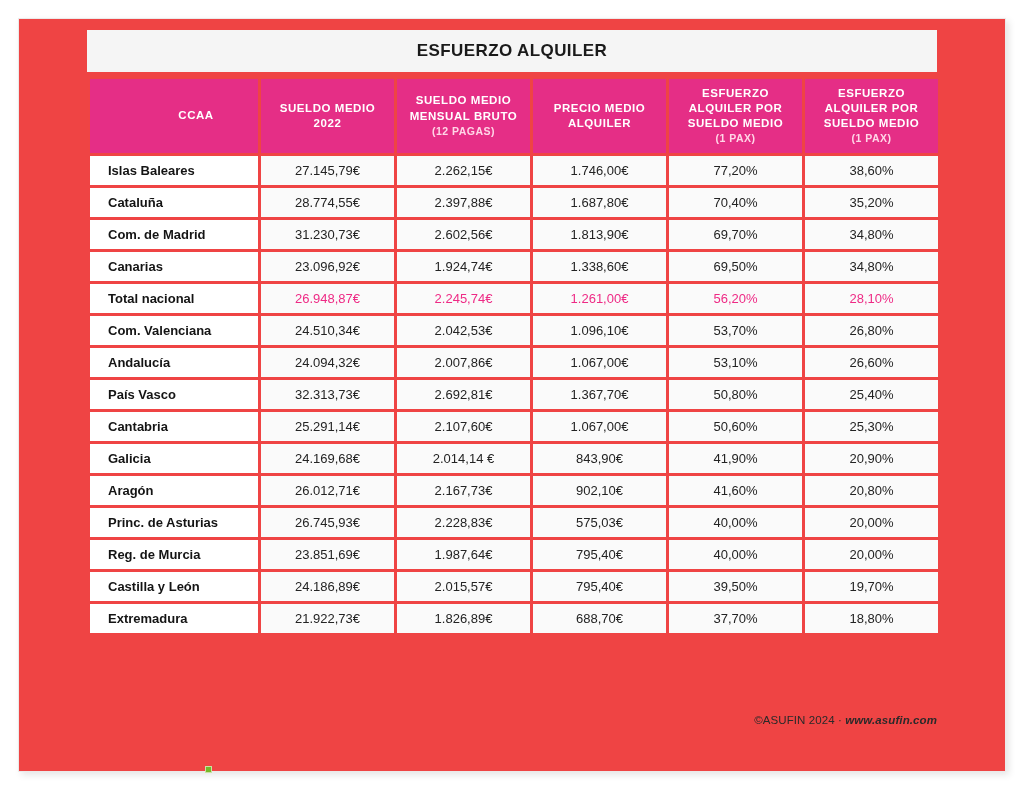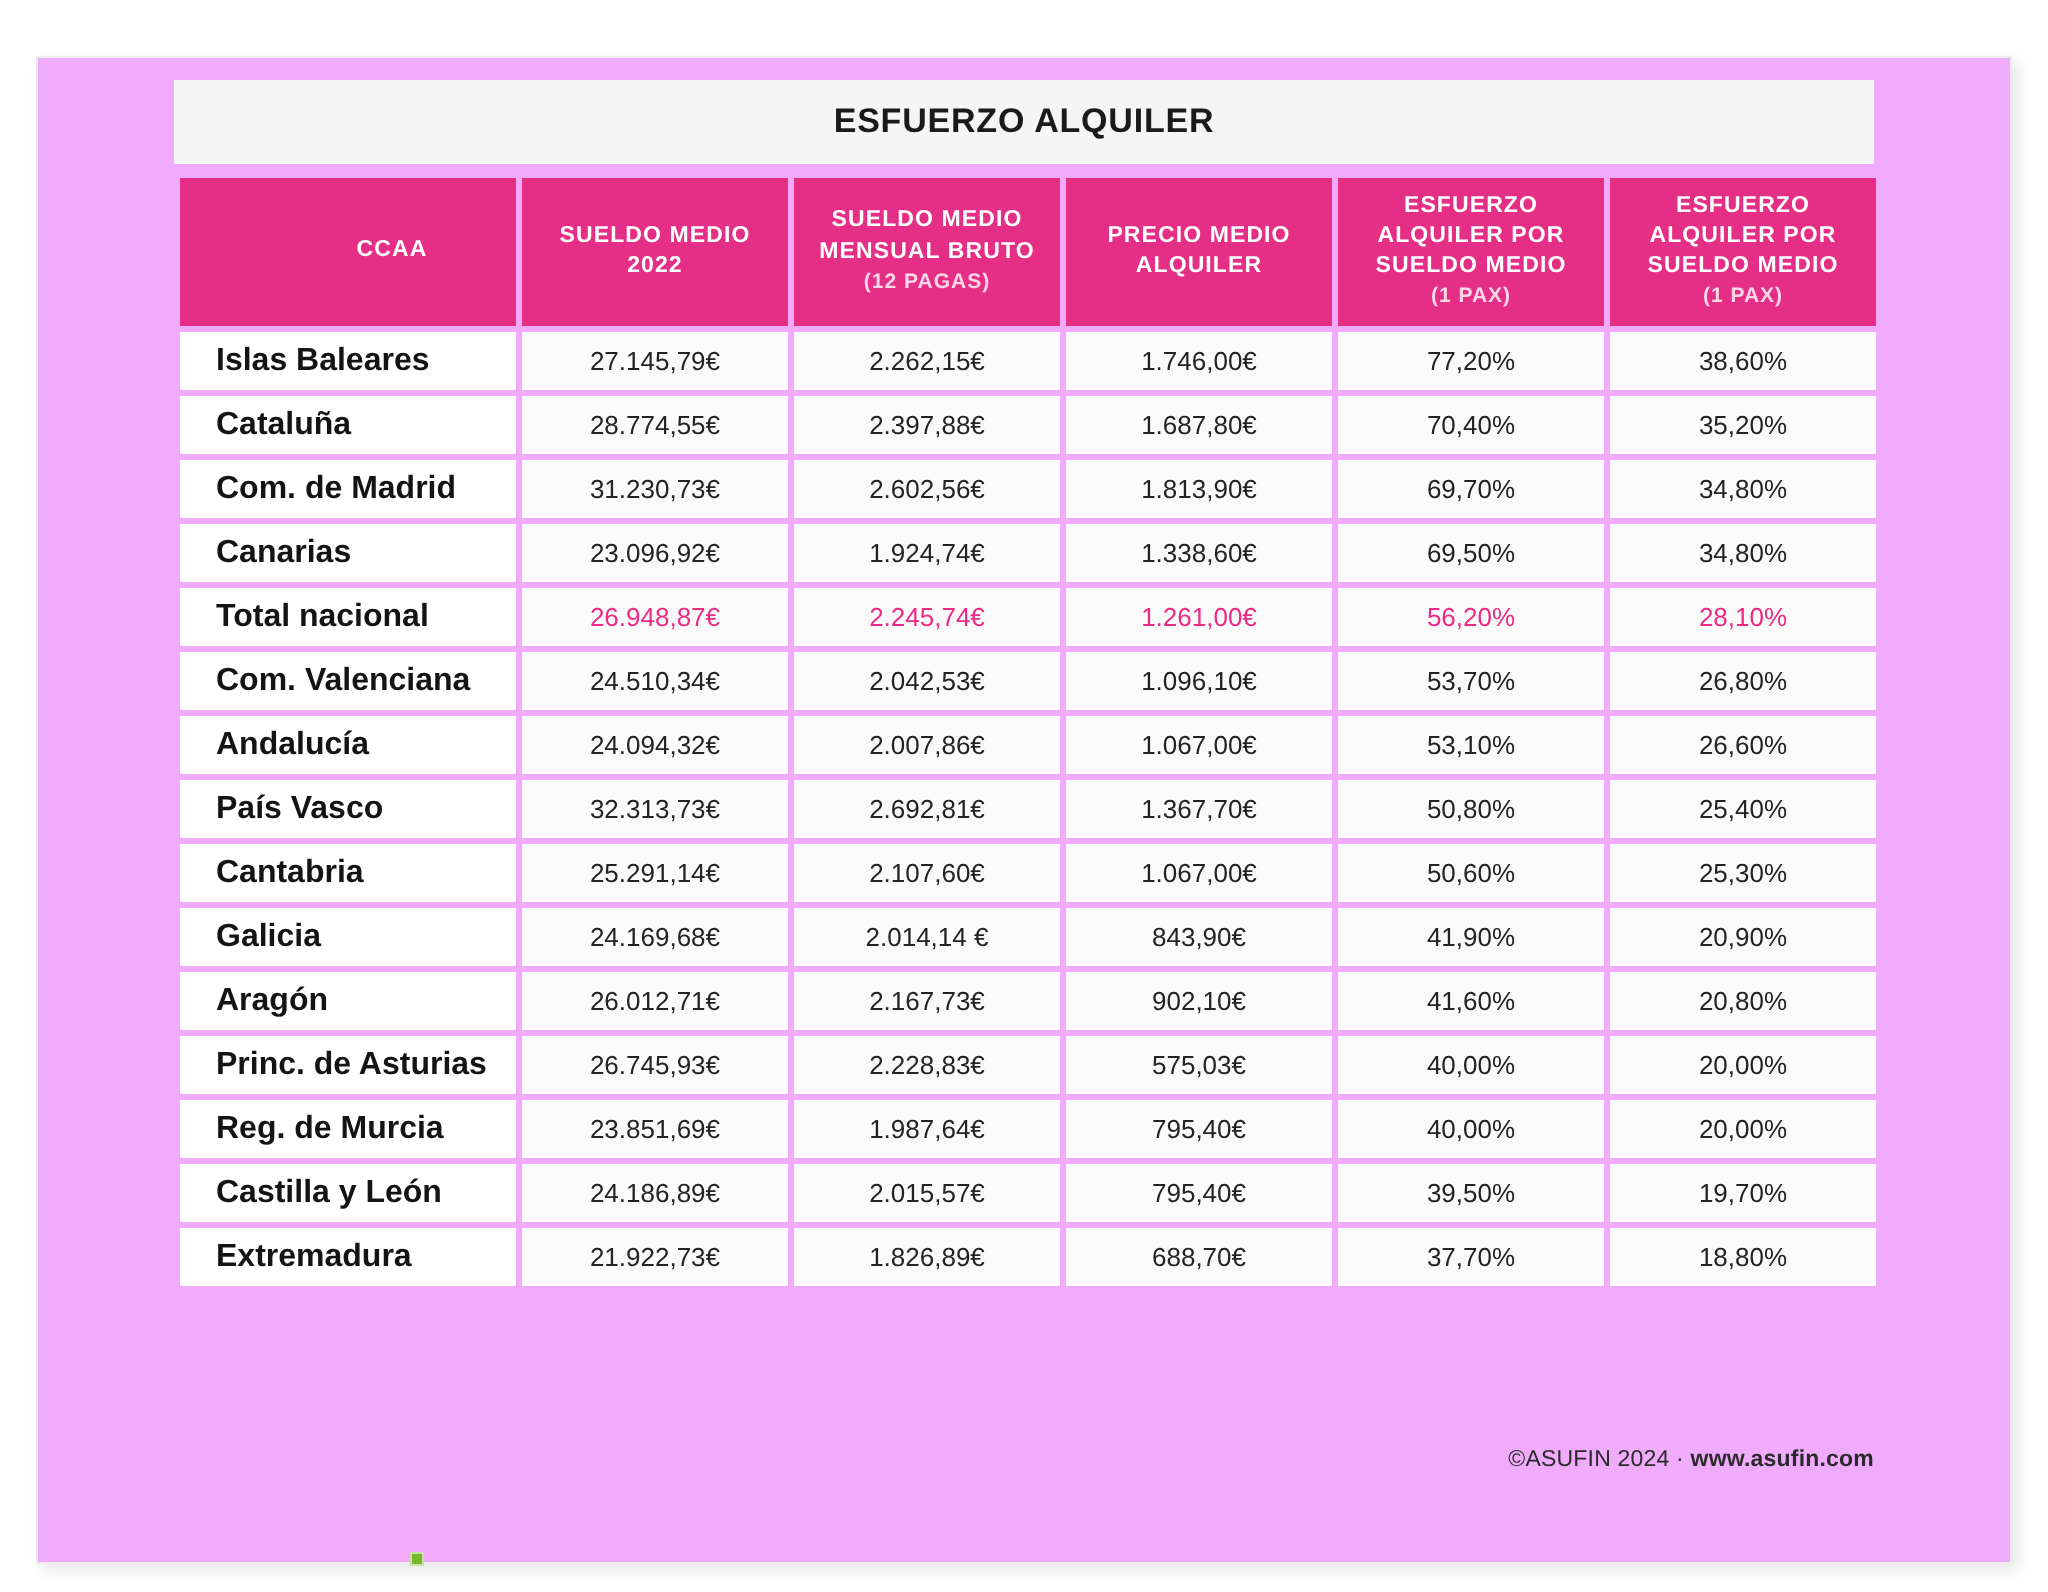--- a/index.html
+++ b/index.html
@@ -12,24 +12,24 @@
     height: 796px;
     background: #ffffff;
     font-family: "Liberation Sans", sans-serif;
     overflow: hidden;
   }
 
   
   #card {
     position: absolute;
     left: 18px;
-    top: 28px;
+    top: 18px;
     width: 988px;
     height: 754px;
-    background: #f0abfc;
+    background: #ef4444;
     border: 1px solid #eceaea;
     box-shadow: 3px 3px 7px rgba(0,0,0,0.10);
     box-sizing: border-box;
   }
 
   
   #title-strip {
     position: absolute;
     left: 68px;
     top: 11px;
@@ -94,21 +94,21 @@
     box-sizing: border-box;
     font-size: 13px;
     color: #232323;
     text-align: center;
     vertical-align: middle;
     white-space: nowrap;
   }
   table.matrix tbody td.name {
     text-align: left;
     font-weight: bold;
-    font-size: 16px;
+    font-size: 13px;
     color: #141414;
     background: #ffffff;
     padding-left: 18px;
   }
   table.matrix tbody td.val {
     background: #fafafa;
   }
   tr.alt td.val {
     background: #f2f2f2;
   }
@@ -129,20 +129,21 @@
     left: 68px;
     top: 695px;
     width: 850px;
     text-align: right;
     font-size: 11.5px;
     color: #2a2a2a;
     letter-spacing: 0.1px;
   }
   #footer .site {
     font-weight: bold;
+    font-style: italic;
   }
   #green-dot {
     position: absolute;
     left: 186px;
     top: 747px;
     width: 5px;
     height: 5px;
     background: #76b82a;
     border: 1px solid #c9e2a4;
   }

